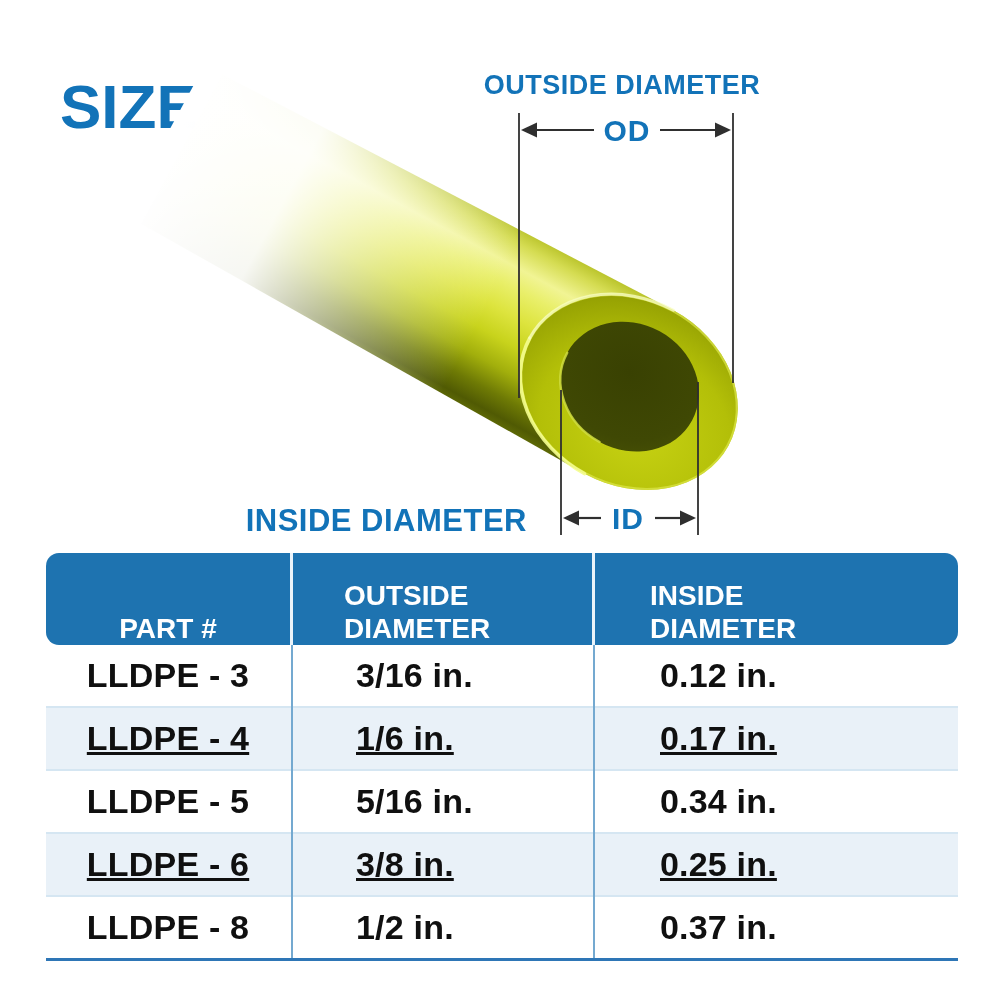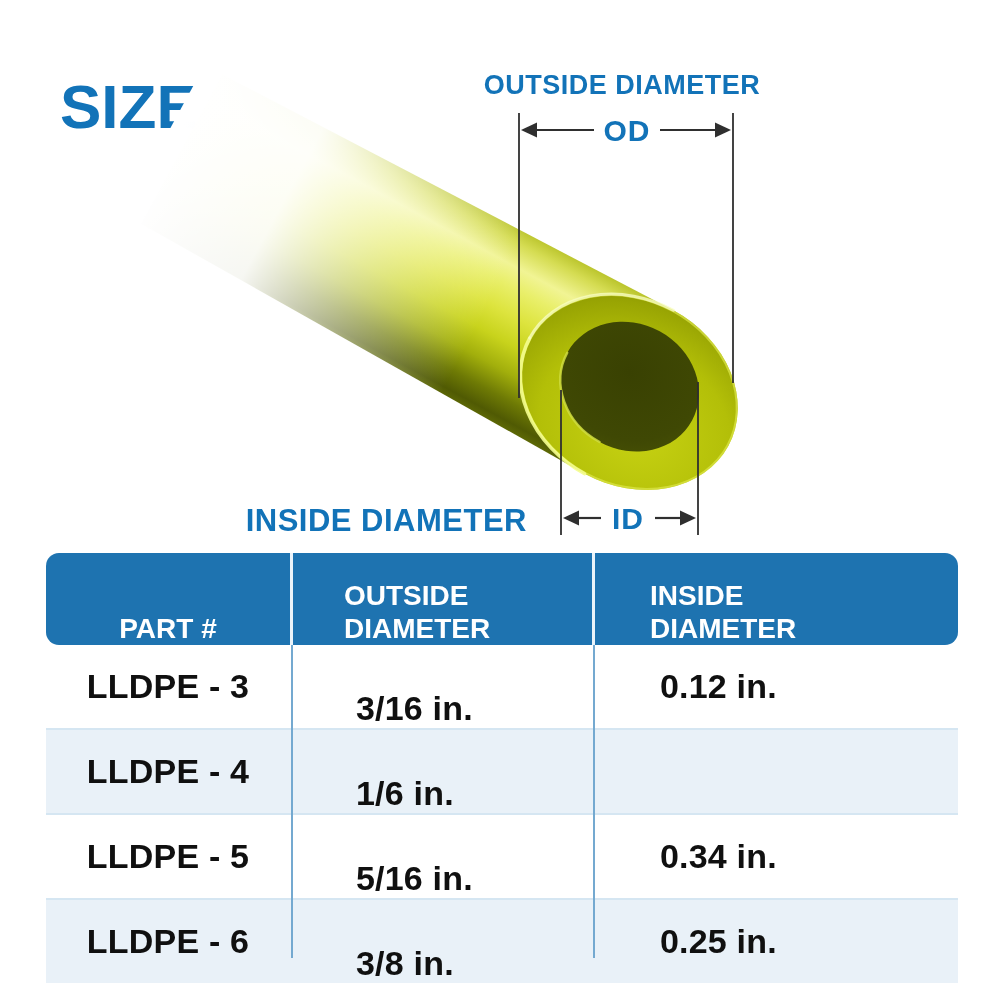--- a/index.html
+++ b/index.html
@@ -22,25 +22,25 @@
   .hcell.c1{width:244px;text-align:center;}
   .hcell.c2{width:302px;padding-left:54px;box-sizing:border-box;max-width:302px;}
   .hcell.c2 .wrapbox,.hcell.c3 .wrapbox{max-width:175px;}
   .hcell.c3{width:366px;padding-left:58px;box-sizing:border-box;}
   .hdr-divider{position:absolute;top:0;bottom:0;width:2.5px;background:#eaf3fa;}
   .hdr-divider.d1{left:244px;}
   .hdr-divider.d2{left:546px;}
 
   .tbl-body{position:relative;height:313px;display:flex;flex-direction:column;}
   .trow{flex:1;display:flex;align-items:center;color:#101010;}
-  .trow.alt{background:#e9f1f8;}
+  .trow.alt{background:#e9f1f8;text-decoration:underline;}
   .trow + .trow{border-top:2px solid #d5e6f2;box-sizing:border-box;}
   .tcell{font-size:34px;font-weight:bold;letter-spacing:0.2px;}
   .tcell.c1{width:244px;text-align:center;}
-  .tcell.c2{width:302px;padding-left:66px;box-sizing:border-box;margin-top:44px;}
+  .tcell.c2{width:302px;padding-left:66px;box-sizing:border-box;}
   .tcell.c3{width:366px;padding-left:68px;box-sizing:border-box;}
   .body-divider{position:absolute;top:0;bottom:0;width:2px;background:#74a9d0;z-index:1;}
   .body-divider.d1{left:245px;}
   .body-divider.d2{left:547px;}
   .tbl-bottom-border{height:3px;background:#2e76b6;}
 </style>
 </head>
 <body>
 
 <div class="stage">
@@ -135,29 +135,35 @@
       <div class="body-divider d2"></div>
 
       <div class="trow">
         <div class="tcell c1">LLDPE - 3</div>
         <div class="tcell c2">3/16 in.</div>
         <div class="tcell c3">0.12 in.</div>
       </div>
       <div class="trow alt">
         <div class="tcell c1">LLDPE - 4</div>
         <div class="tcell c2">1/6 in.</div>
+        <div class="tcell c3">0.17 in.</div>
       </div>
       <div class="trow">
         <div class="tcell c1">LLDPE - 5</div>
         <div class="tcell c2">5/16 in.</div>
         <div class="tcell c3">0.34 in.</div>
       </div>
       <div class="trow alt">
         <div class="tcell c1">LLDPE - 6</div>
         <div class="tcell c2">3/8 in.</div>
         <div class="tcell c3">0.25 in.</div>
       </div>
+      <div class="trow">
+        <div class="tcell c1">LLDPE - 8</div>
+        <div class="tcell c2">1/2 in.</div>
+        <div class="tcell c3">0.37 in.</div>
+      </div>
     </div>
 
     <div class="tbl-bottom-border"></div>
   </div>
 
 </div>
 
 </body></html>

